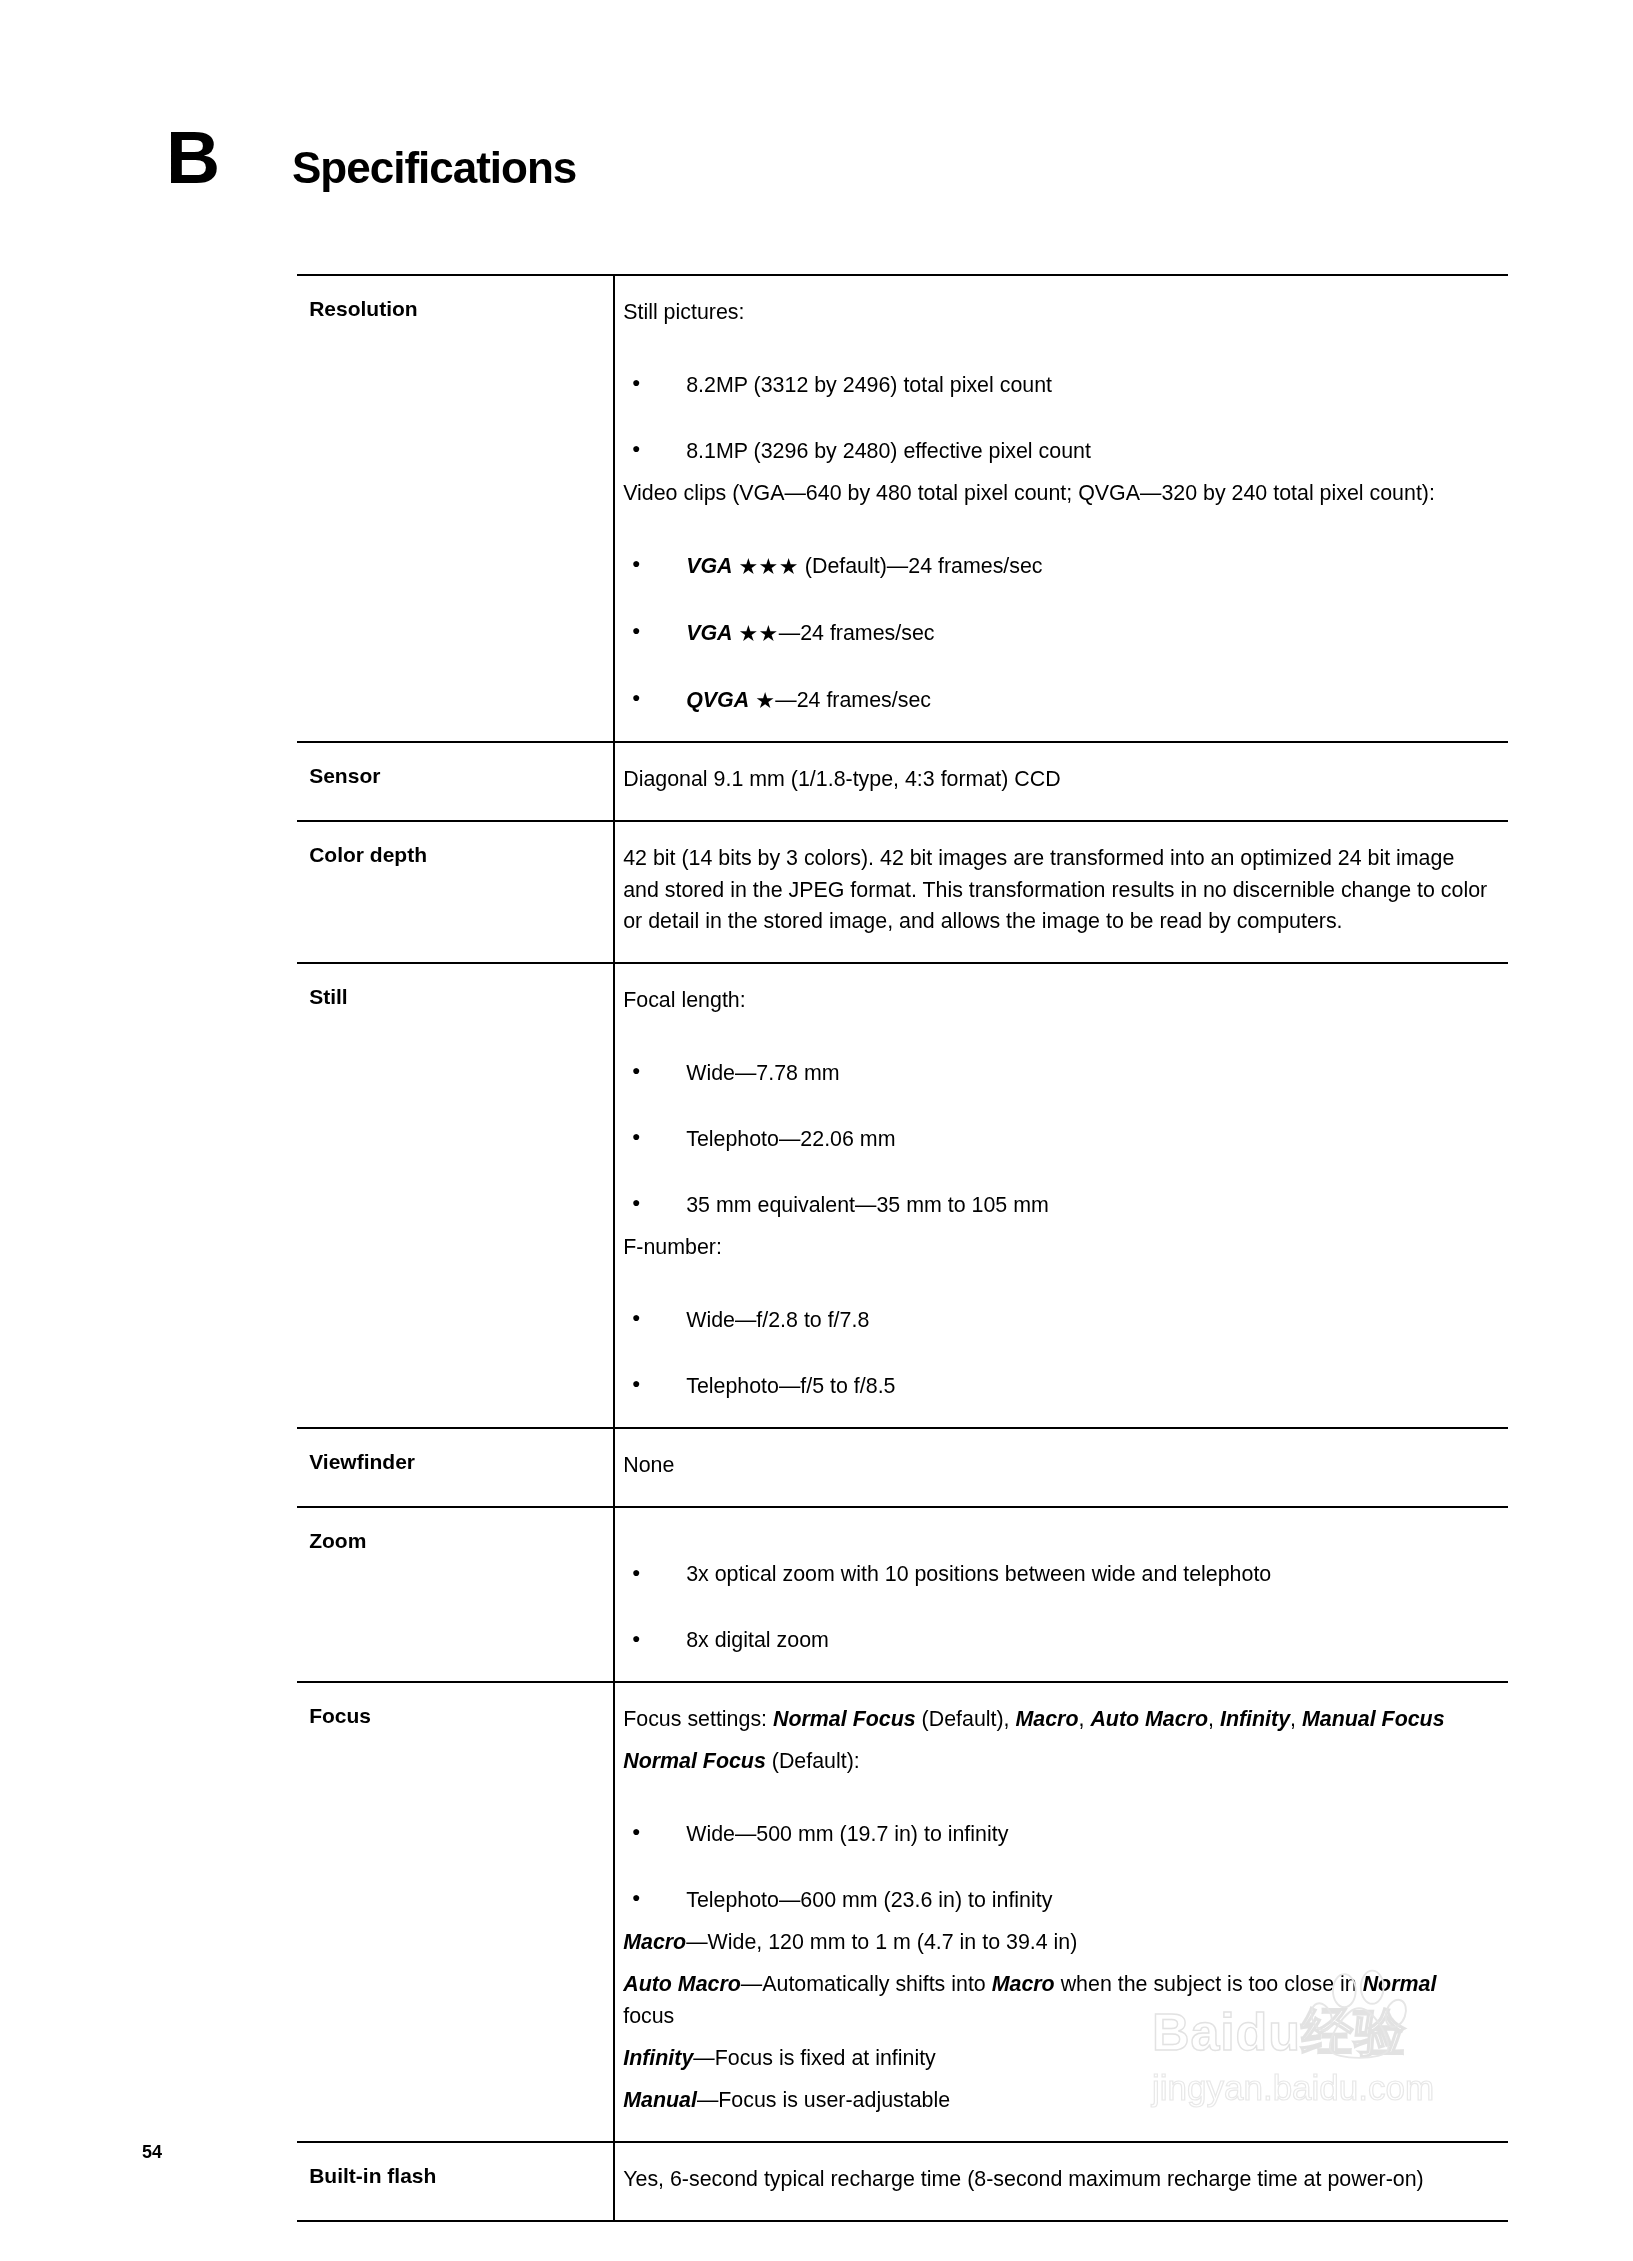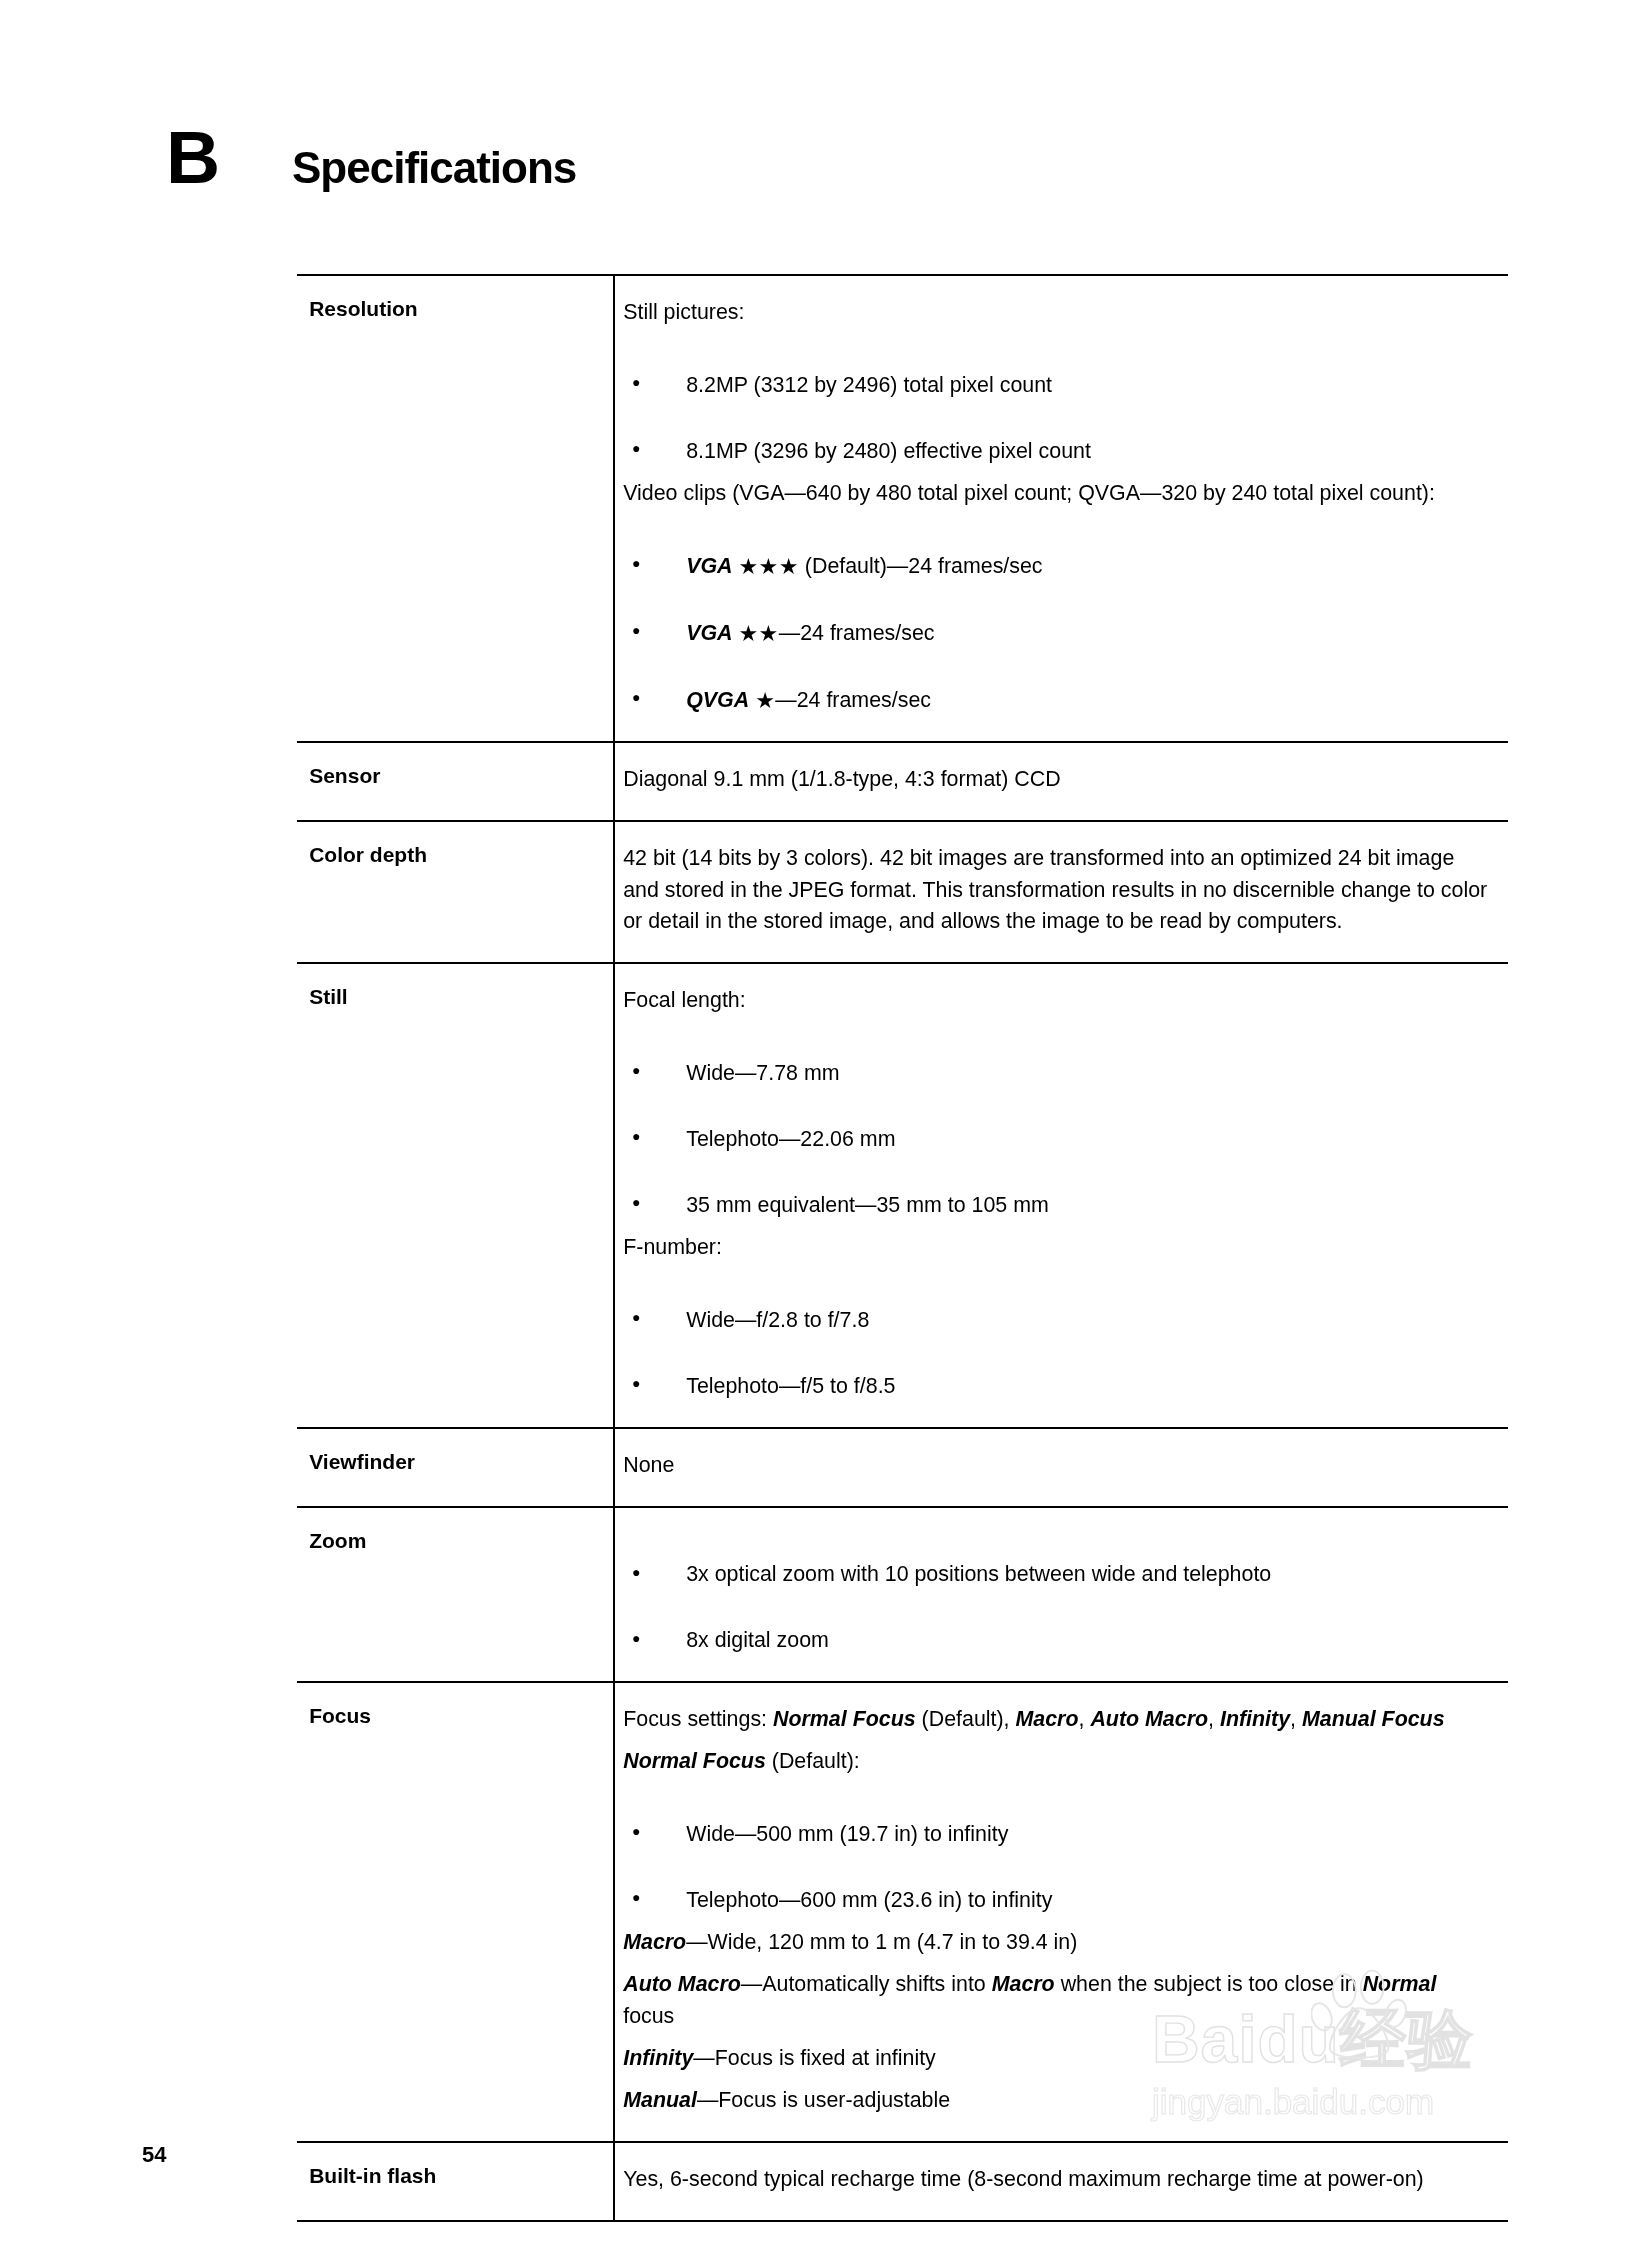--- a/index.html
+++ b/index.html
@@ -111,37 +111,37 @@
     font-size: 22px;
     letter-spacing: 0.4px;
     vertical-align: -0.9px;
   }
 
   
   .page-number {
     position: absolute;
     left: 142px;
     top: 2142px;
-    font-size: 22px;
+    font-size: 18px;
     font-weight: bold;
   }
 
   
   .watermark {
     position: absolute;
     left: 1152px;
     top: 2006px;
     width: 401px;
     user-select: none;
     pointer-events: none;
   }
   .wm-main {
     display: flex;
     align-items: flex-end;
-    font-size: 66px;
+    font-size: 52px;
     font-weight: bold;
     color: #ffffff;
     letter-spacing: 0.9px;
     line-height: 1;
     -webkit-text-stroke: 1.4px #e2e2e2;
     text-shadow: 0 0 0.9px #ededed;
   }
   .wm-paw {
     position: absolute;
     left: 159px;

